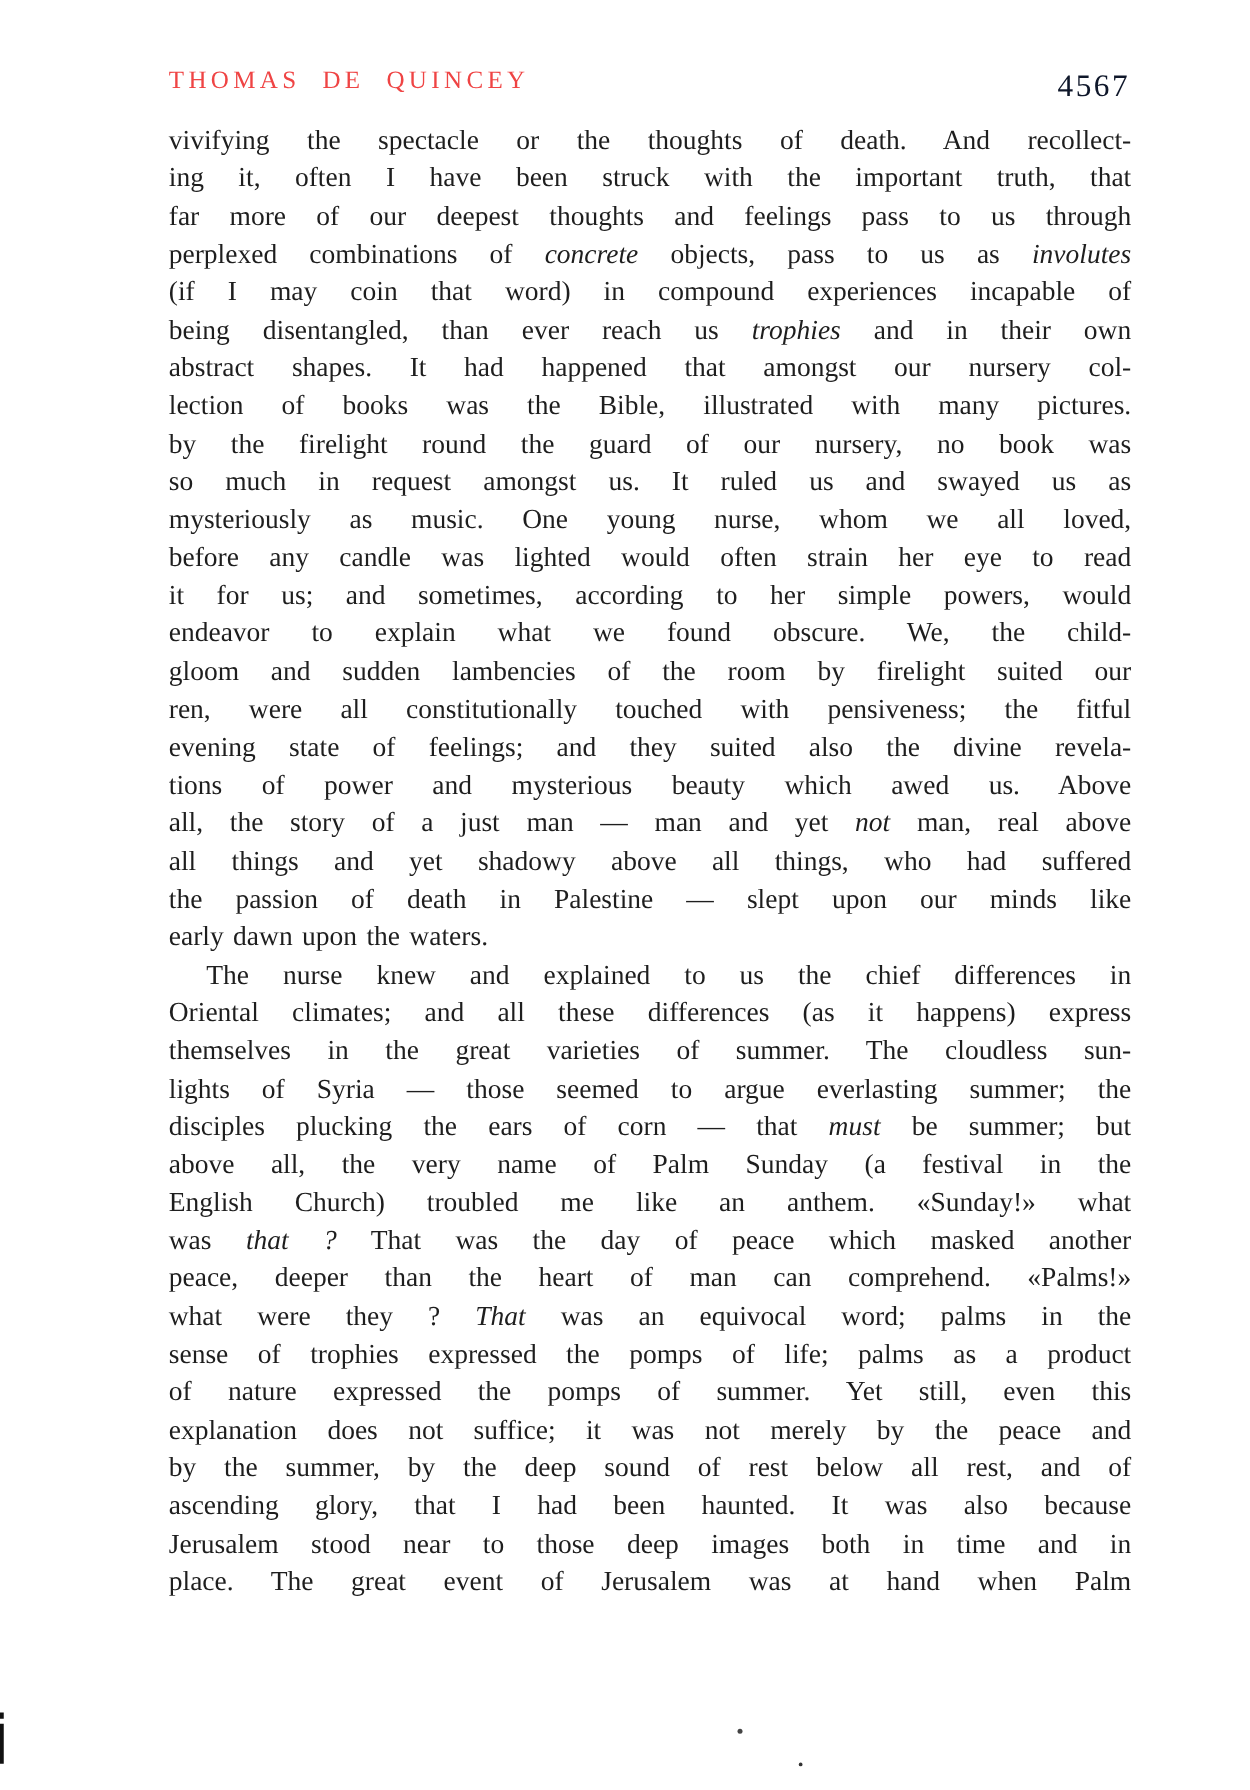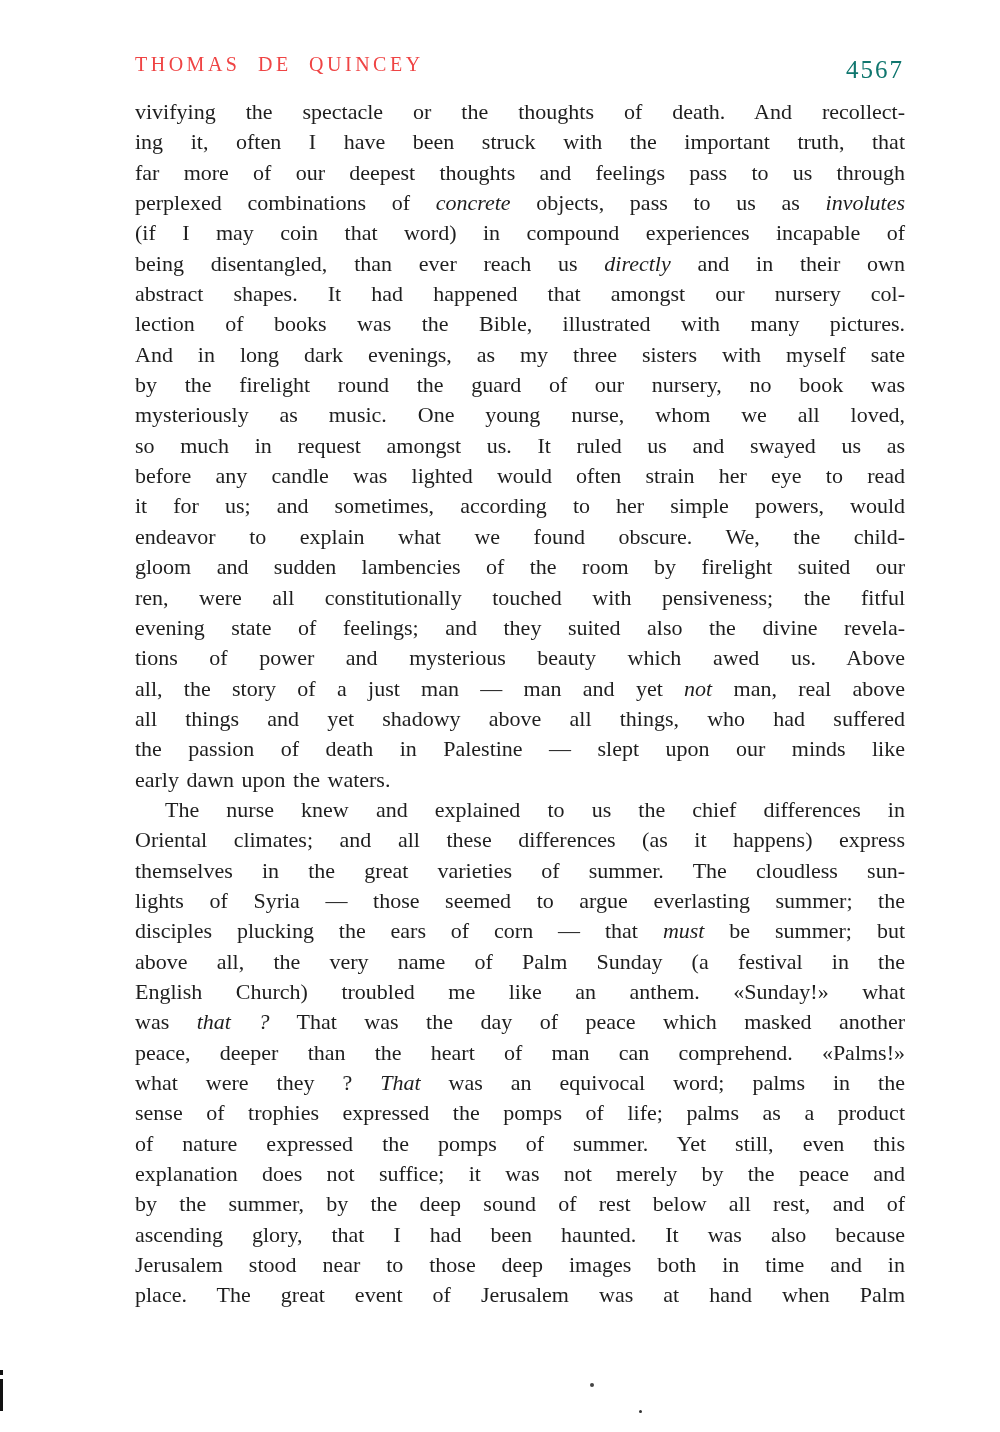--- a/index.html
+++ b/index.html
@@ -31,21 +31,21 @@
     word-spacing: 9px;
     white-space: nowrap;
     color: #ef4444;
   }
   .page-number {
     position: absolute;
     left: 846px;
     top: 56px;
     font-size: 25px;
     letter-spacing: 2px;
-    color: #0f766e;
+    color: #0f172a;
   }
   .text-block {
     position: absolute;
     left: 135px;
     top: 97px;
     width: 770px;
     font-family: Liberation Serif, serif;
   }
   .line {
     height: 30.35px;
@@ -79,27 +79,26 @@
 <div class="sheet">
   <div class="running-title">THOMAS DE QUINCEY</div>
   <div class="page-number">4567</div>
 
   <div class="text-block">
       <div class="line"><span>vivifying the spectacle or the thoughts of death. And recollect-</span></div>
       <div class="line"><span>ing it, often I have been struck with the important truth, that</span></div>
       <div class="line"><span>far more of our deepest thoughts and feelings pass to us through</span></div>
       <div class="line"><span>perplexed combinations of </span><span class="it">concrete</span><span> objects, pass to us as </span><span class="it">involutes</span></div>
       <div class="line"><span>(if I may coin that word) in compound experiences incapable of</span></div>
-      <div class="line"><span>being disentangled, than ever reach us </span><span class="it">directly</span><span> and in their own</span></div>
+      <div class="line"><span>being disentangled, than ever reach us </span><span class="it">trophies</span><span> and in their own</span></div>
       <div class="line"><span>abstract shapes. It had happened that amongst our nursery col-</span></div>
       <div class="line"><span>lection of books was the Bible, illustrated with many pictures.</span></div>
-      <div class="line"><span>And in long dark evenings, as my three sisters with myself sate</span></div>
       <div class="line"><span>by the firelight round the guard of our nursery, no book was</span></div>
+      <div class="line"><span>so much in request amongst us. It ruled us and swayed us as</span></div>
       <div class="line"><span>mysteriously as music. One young nurse, whom we all loved,</span></div>
-      <div class="line"><span>so much in request amongst us. It ruled us and swayed us as</span></div>
       <div class="line"><span>before any candle was lighted would often strain her eye to read</span></div>
       <div class="line"><span>it for us; and sometimes, according to her simple powers, would</span></div>
       <div class="line"><span>endeavor to explain what we found obscure. We, the child-</span></div>
       <div class="line"><span>gloom and sudden lambencies of the room by firelight suited our</span></div>
       <div class="line"><span>ren, were all constitutionally touched with pensiveness; the fitful</span></div>
       <div class="line"><span>evening state of feelings; and they suited also the divine revela-</span></div>
       <div class="line"><span>tions of power and mysterious beauty which awed us. Above</span></div>
       <div class="line"><span>all, the story of a just man — man and yet </span><span class="it">not</span><span> man, real above</span></div>
       <div class="line"><span>all things and yet shadowy above all things, who had suffered</span></div>
       <div class="line"><span>the passion of death in Palestine — slept upon our minds like</span></div>

